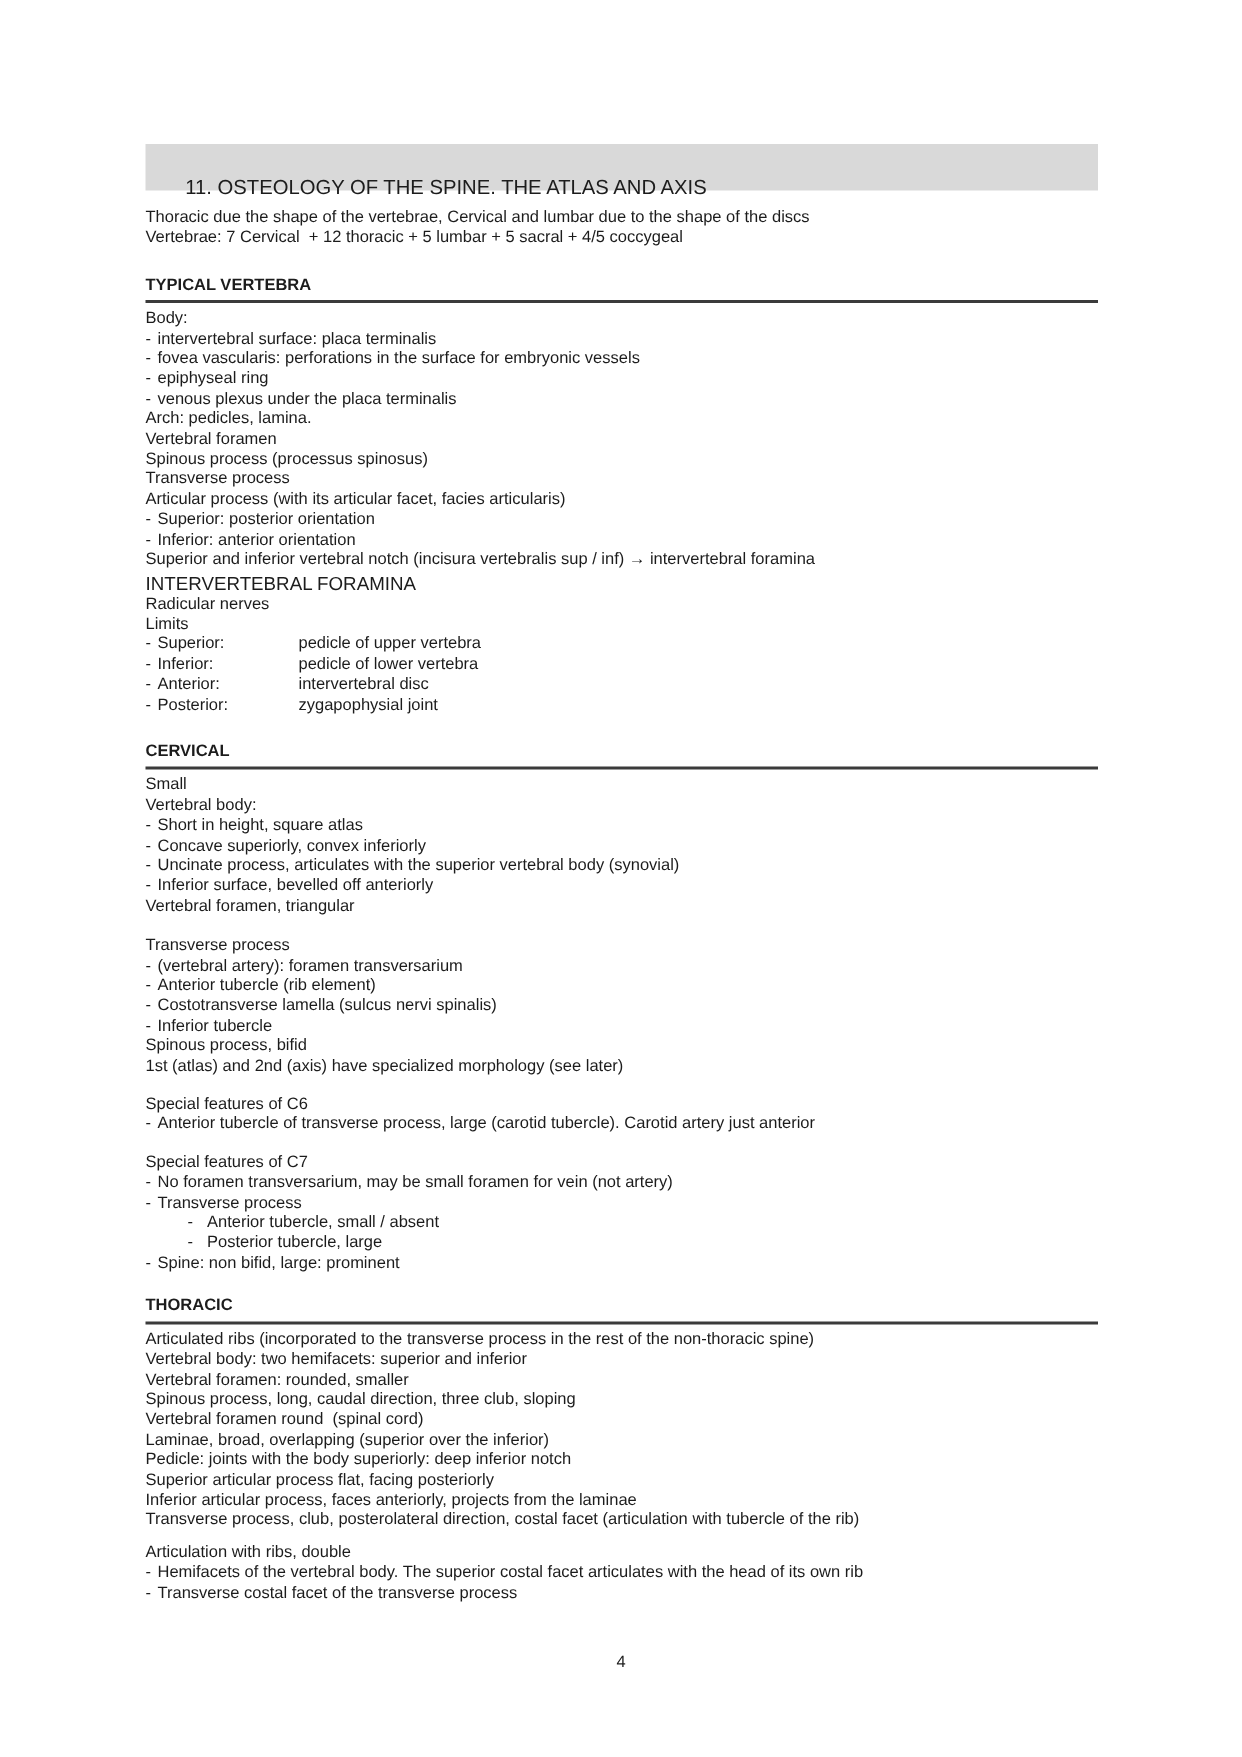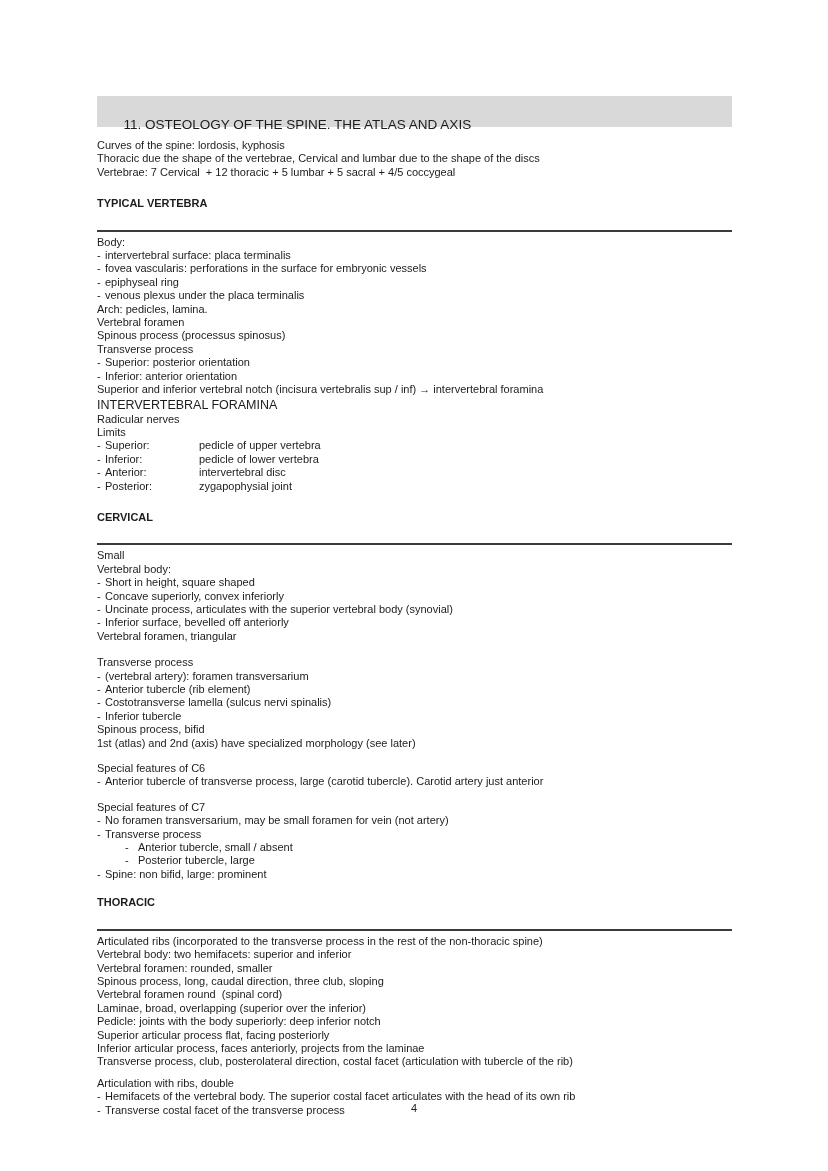--- a/index.html
+++ b/index.html
@@ -22,70 +22,70 @@
   }
   .line{font-size:11px;line-height:13.4px;white-space:pre-wrap;}
   .line.b{display:flex;}
   .dash{width:8px;flex:none;}
   .sub{margin-left:28px;}
   .sub .dash{width:13px;}
   .lbl{display:inline-block;width:94px;}
   .it{}
   .heading{
     font-size:11px;font-weight:bold;line-height:13.4px;
-    border-bottom:2px solid var(--rule);padding-bottom:19px;margin-bottom:4px;
+    border-bottom:2px solid var(--rule);padding-bottom:3px;margin-bottom:4px;
     white-space:pre;
   }
   .iheading{
     font-size:12.5px;line-height:15px;margin-top:1px;
     white-space:pre;
   }
   .page-number{
     position:absolute;left:0;top:1102px;width:828px;
     text-align:center;font-size:11px;line-height:13.4px;
   }
 </style>
 </head>
 <body>
 
 <div class="page">
   <div class="content">
     <div class="title-bar">
       <span>11. OSTEOLOGY OF THE SPINE. THE ATLAS AND AXIS</span>
     </div>
     <div id="doc-blocks">
-        <div class="line"><span class="txt"><span>Curves of the spine: lordosis, kyphosis</span></span></div>
         <div class="line"><span class="txt"><span>Thoracic due the shape of the vertebrae, Cervical and lumbar due to the shape of the discs</span></span></div>
         <div class="line"><span class="txt"><span>Vertebrae: 7 Cervical  + 12 thoracic + 5 lumbar + 5 sacral + 4/5 coccygeal</span></span></div>
         <div style="height: 18px;"></div>
         <div class="heading">TYPICAL VERTEBRA</div>
         <div class="line"><span class="txt"><span>Body:</span></span></div>
         <div class="line b"><span class="dash">-</span><span class="txt"><span>intervertebral surface: </span><span class="it">placa terminalis</span></span></div>
         <div class="line b"><span class="dash">-</span><span class="txt"><span class="it">fovea vascularis</span><span>: perforations in the surface for embryonic vessels</span></span></div>
         <div class="line b"><span class="dash">-</span><span class="txt"><span>epiphyseal ring</span></span></div>
         <div class="line b"><span class="dash">-</span><span class="txt"><span>venous plexus under the </span><span class="it">placa terminalis</span></span></div>
         <div class="line"><span class="txt"><span>Arch: pedicles, lamina.</span></span></div>
         <div class="line"><span class="txt"><span>Vertebral foramen</span></span></div>
         <div class="line"><span class="txt"><span>Spinous process (</span><span class="it">processus spinosus</span><span>)</span></span></div>
         <div class="line"><span class="txt"><span>Transverse process</span></span></div>
+        <div class="line"><span class="txt"><span>Articular process (with its articular facet, </span><span class="it">facies articularis</span><span>)</span></span></div>
         <div class="line b"><span class="dash">-</span><span class="txt"><span>Superior: posterior orientation</span></span></div>
         <div class="line b"><span class="dash">-</span><span class="txt"><span>Inferior: anterior orientation</span></span></div>
         <div class="line"><span class="txt"><span>Superior and inferior vertebral notch (</span><span class="it">incisura vertebralis sup / inf</span><span>) → intervertebral foramina</span></span></div>
         <div class="iheading">INTERVERTEBRAL FORAMINA</div>
         <div class="line"><span class="txt"><span>Radicular nerves</span></span></div>
         <div class="line"><span class="txt"><span>Limits</span></span></div>
         <div class="line b"><span class="dash">-</span><span class="txt"><span class="lbl">Superior:</span>pedicle of upper vertebra</span></div>
         <div class="line b"><span class="dash">-</span><span class="txt"><span class="lbl">Inferior:</span>pedicle of lower vertebra</span></div>
         <div class="line b"><span class="dash">-</span><span class="txt"><span class="lbl">Anterior:</span>intervertebral disc</span></div>
         <div class="line b"><span class="dash">-</span><span class="txt"><span class="lbl">Posterior:</span>zygapophysial joint</span></div>
         <div style="height: 18px;"></div>
         <div class="heading">CERVICAL</div>
         <div class="line"><span class="txt"><span>Small</span></span></div>
         <div class="line"><span class="txt"><span>Vertebral body:</span></span></div>
-        <div class="line b"><span class="dash">-</span><span class="txt"><span>Short in height, square shaped</span></span></div>
+        <div class="line b"><span class="dash">-</span><span class="txt"><span>Short in height, square atlas</span></span></div>
         <div class="line b"><span class="dash">-</span><span class="txt"><span>Concave superiorly, convex inferiorly</span></span></div>
         <div class="line b"><span class="dash">-</span><span class="txt"><span>Uncinate process, articulates with the superior vertebral body (synovial)</span></span></div>
         <div class="line b"><span class="dash">-</span><span class="txt"><span>Inferior surface, bevelled off anteriorly</span></span></div>
         <div class="line"><span class="txt"><span>Vertebral foramen, triangular</span></span></div>
         <div style="height: 13px;"></div>
         <div class="line"><span class="txt"><span>Transverse process</span></span></div>
         <div class="line b"><span class="dash">-</span><span class="txt"><span>(vertebral artery): </span><span class="it">foramen transversarium</span></span></div>
         <div class="line b"><span class="dash">-</span><span class="txt"><span>Anterior tubercle (rib element)</span></span></div>
         <div class="line b"><span class="dash">-</span><span class="txt"><span>Costotransverse lamella (</span><span class="it">sulcus nervi spinalis</span><span>)</span></span></div>
         <div class="line b"><span class="dash">-</span><span class="txt"><span>Inferior tubercle</span></span></div>

